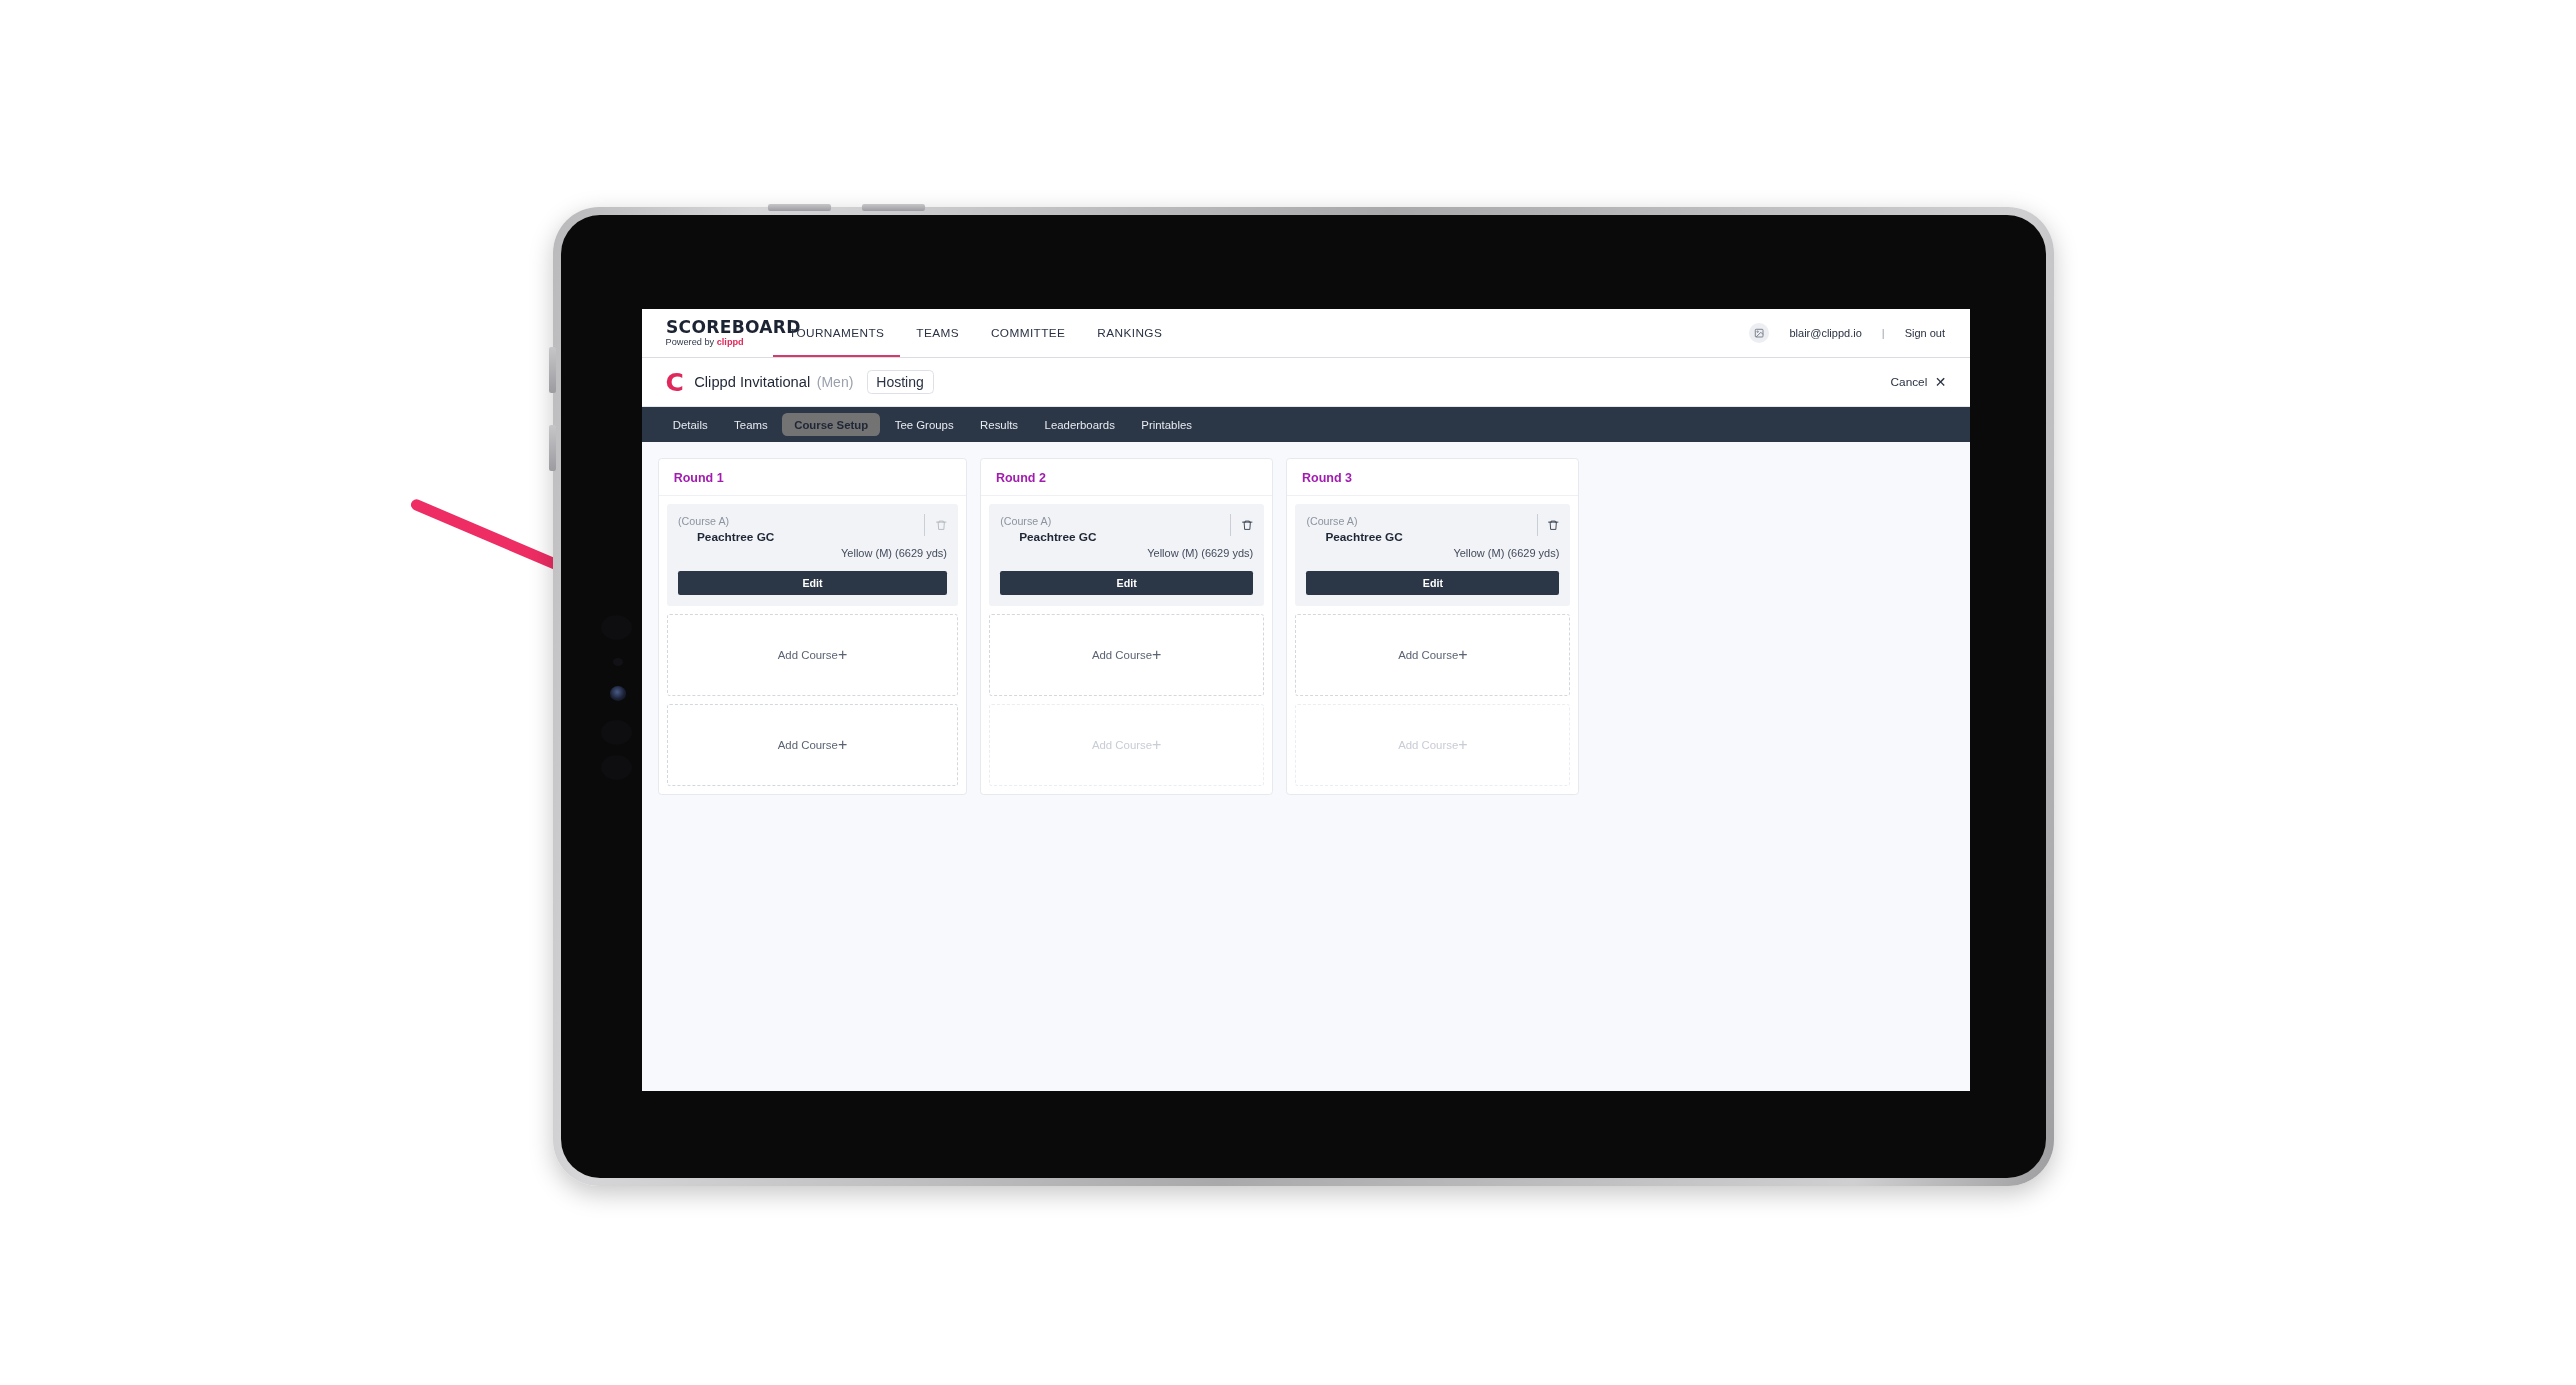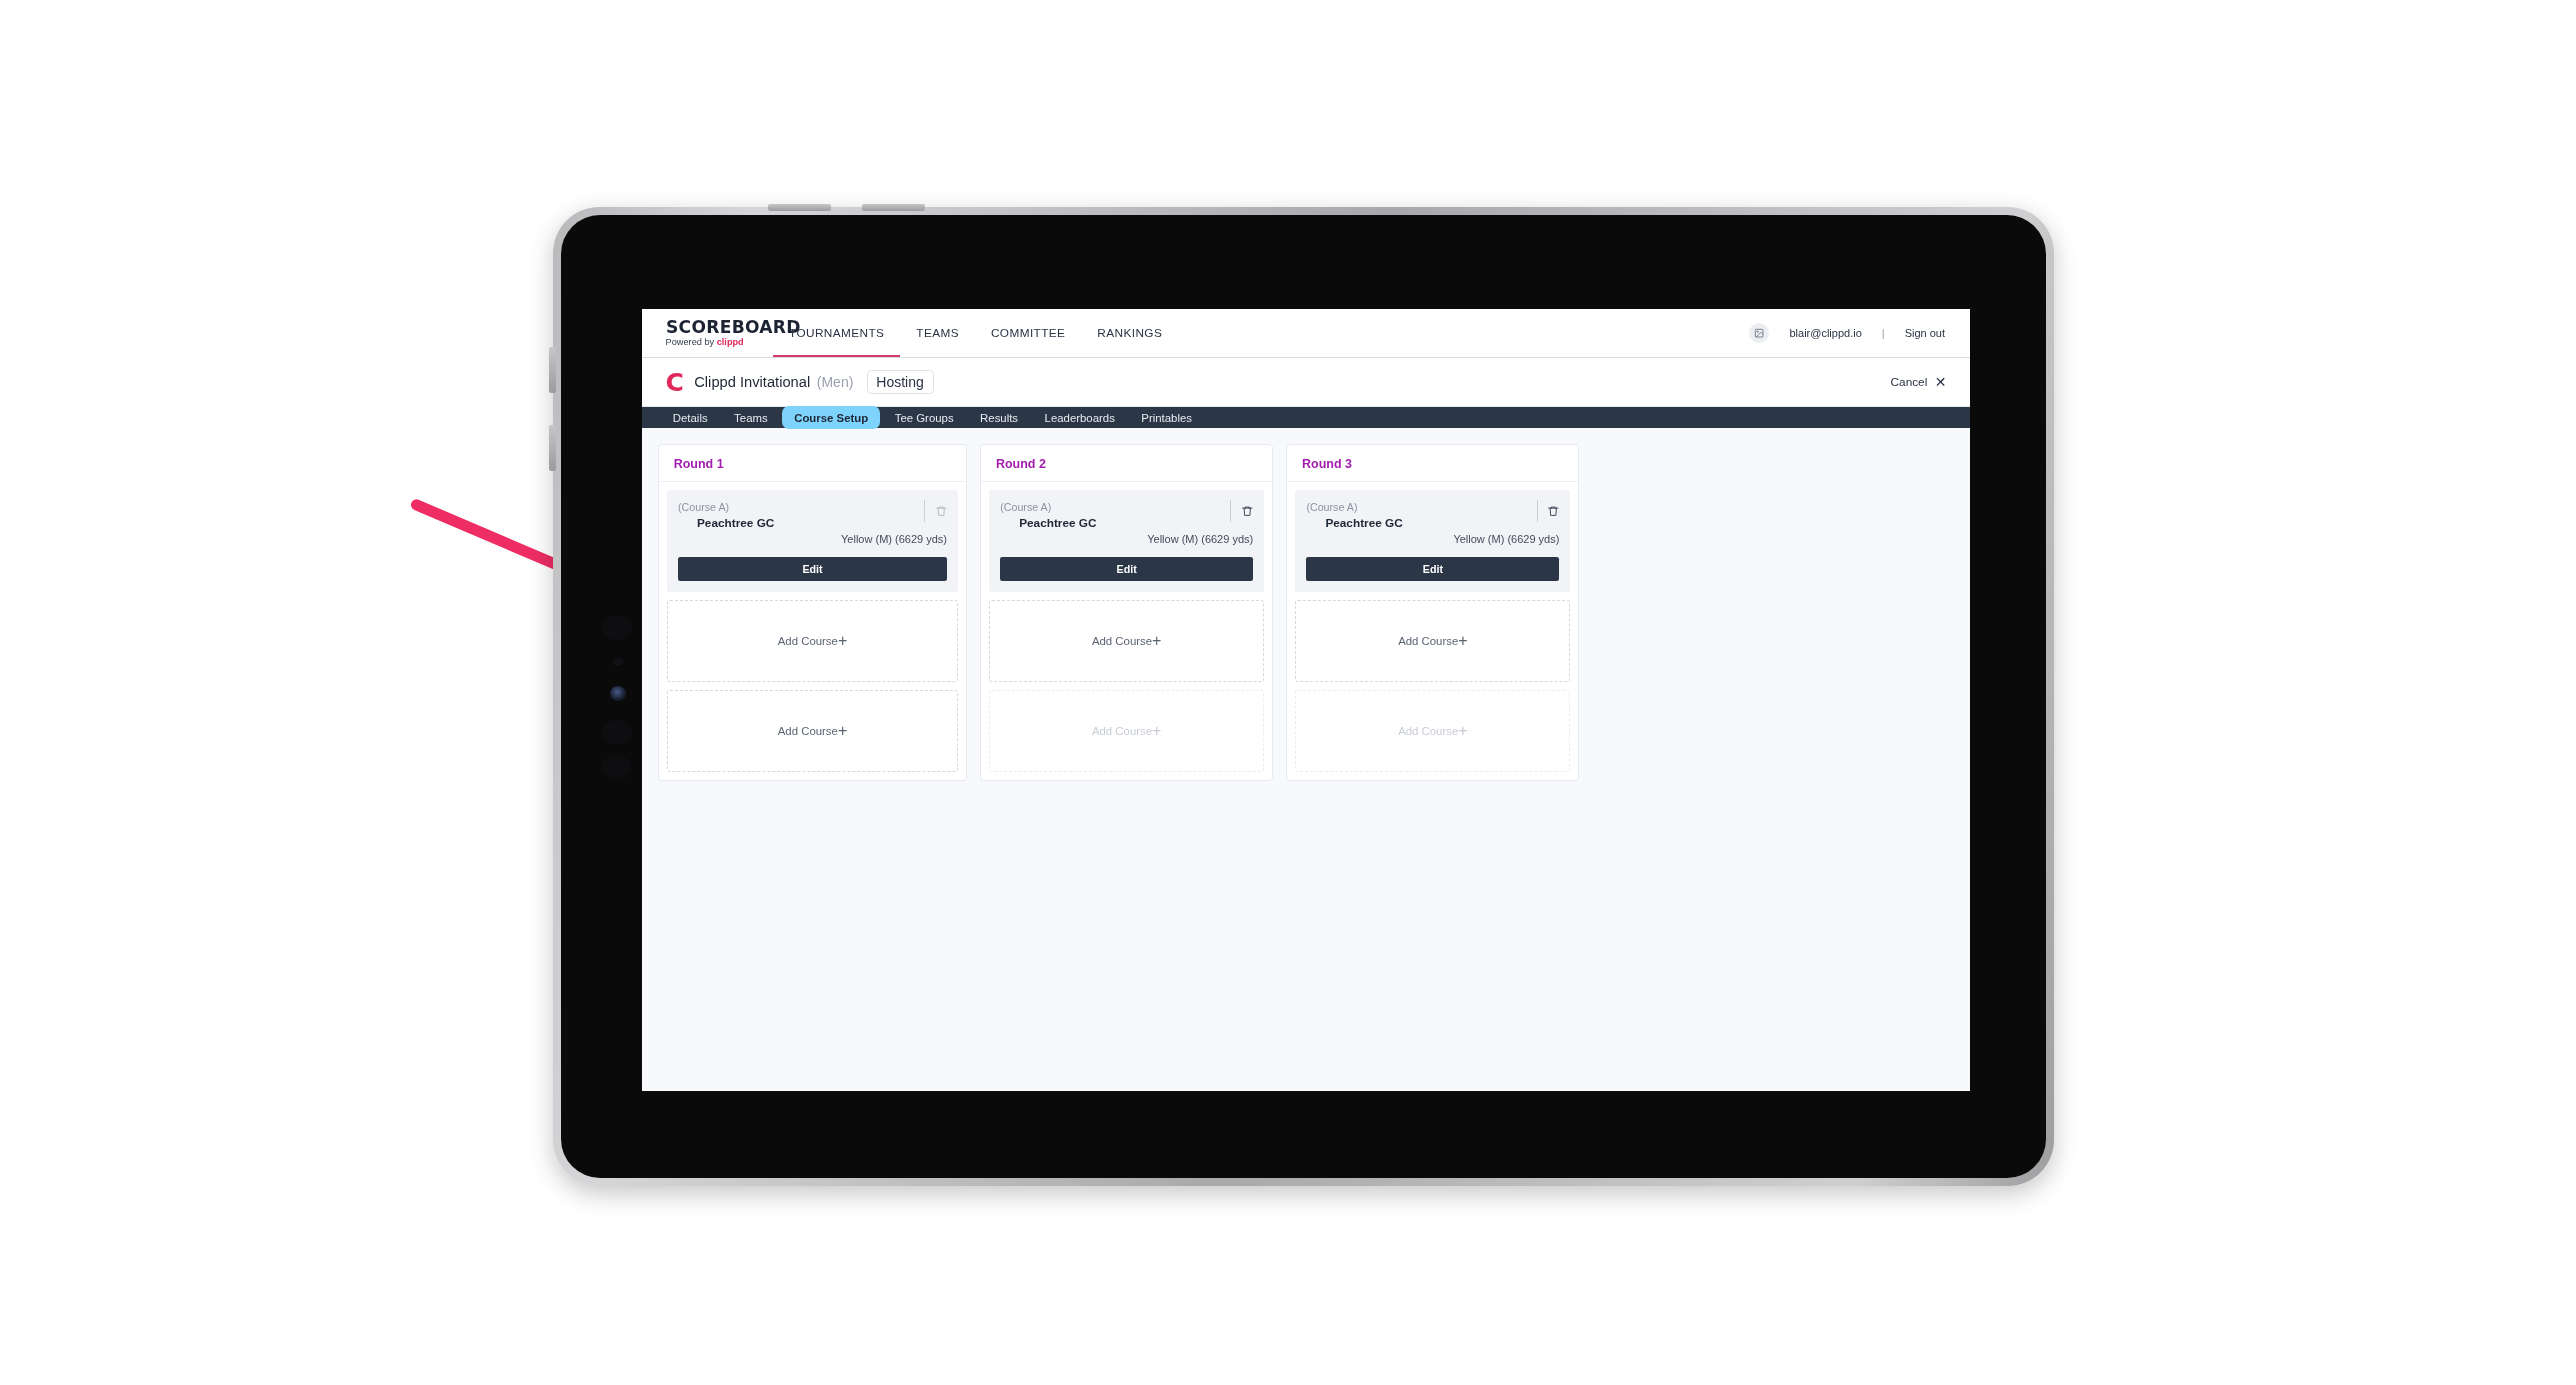--- a/index.html
+++ b/index.html
@@ -217,40 +217,39 @@
     align-items: center;
     gap: 7.4px;
     font-size: 11.8px;
     color: #2a3243;
     cursor: pointer;
   }
   .x-glyph { font-size: 14px; line-height: 1; }
 
   
   .tabstrip {
-    height: 21px;
+    height: 35px;
     background: #2b3647;
     display: flex;
     align-items: center;
     padding-left: 19px;
     gap: 2.9px;
   }
   .tab {
     font-size: 11.4px;
     color: #e8ebf0;
     padding: 5.9px 11.8px;
     border-radius: 5.2px;
     cursor: pointer;
     white-space: nowrap;
   }
   .tab.active {
-    background: #7dd3fc;
+    background: #737373;
     color: #1f2636;
     font-weight: 700;
-    border-radius: 7px;
   }
 
   
   .rounds {
     display: flex;
     align-items: flex-start;
     padding: 16px 0 0 16px;
     gap: 13.2px;
   }
   .round-col {

